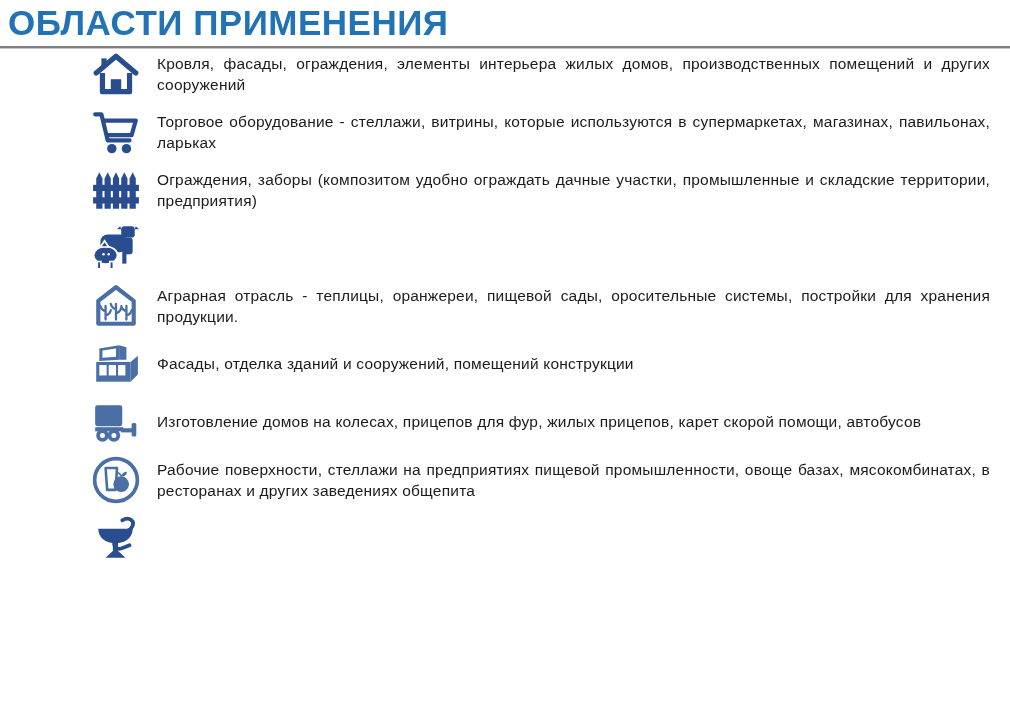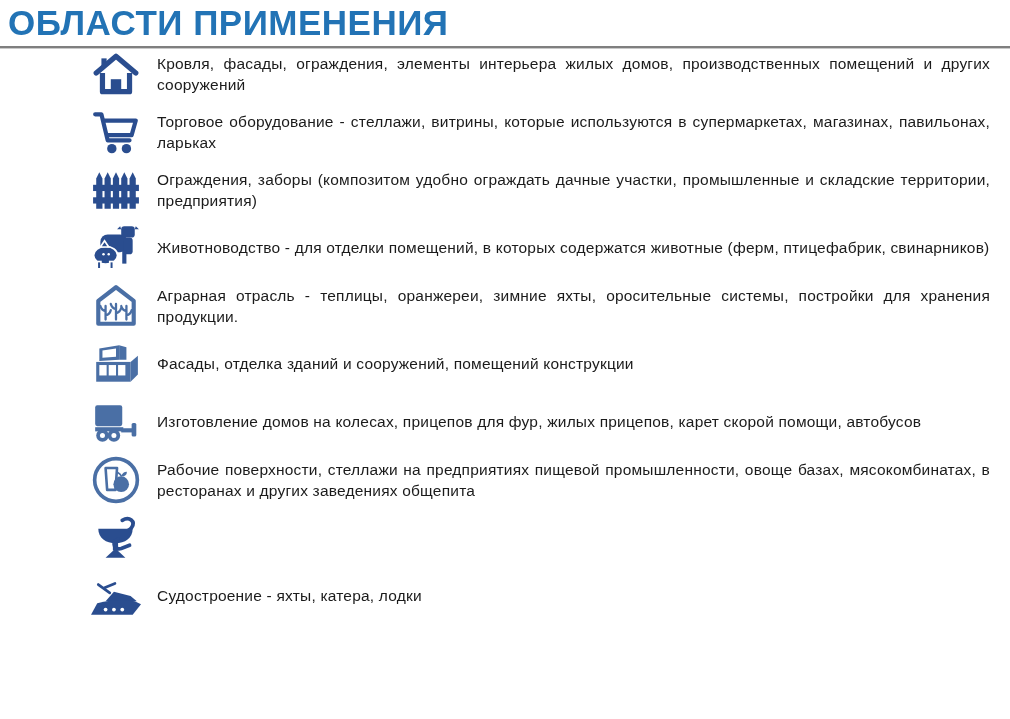--- a/index.html
+++ b/index.html
@@ -132,35 +132,34 @@
         <g fill="currentColor" stroke="#ffffff" stroke-width="1.6">
           <ellipse cx="14" cy="31" rx="11.5" ry="8.5"></ellipse>
           <path d="M9 23 l4 -6 l4 6 z"></path>
           <rect x="6" y="37" width="3.5" height="7"></rect>
           <rect x="18" y="37" width="3.5" height="7"></rect>
         </g>
         <circle cx="12" cy="30" r="1.2" fill="#ffffff"></circle>
         <circle cx="17" cy="30" r="1.2" fill="#ffffff"></circle>
       </svg>
     </span>
-    <p class="txt">Животноводство - для отделки помещений, в которых содержатся животные (ферм, птицефабрик, свинарников)</p>
   </div>
 
   <div class="row tone-steel">
     <span class="icon">
       <svg width="50" height="50" viewBox="0 0 48 48">
         <path d="M7 19 L24 6 L41 19 V41 H7 Z" fill="none" stroke="currentColor" stroke-width="4" stroke-linejoin="round"></path>
         <g fill="none" stroke="currentColor" stroke-width="2.2" stroke-linecap="round">
           <path d="M14 37 V24 M14 29 q-4 -1 -5 -5 M14 33 q4 -1 5 -5"></path>
           <path d="M24 37 V22 M24 27 q-4 -1 -5 -5 M24 31 q4 -1 5 -5"></path>
           <path d="M34 37 V24 M34 29 q-4 -1 -5 -5 M34 33 q4 -1 5 -5"></path>
         </g>
       </svg>
     </span>
-    <p class="txt">Аграрная отрасль - теплицы, оранжереи, зимние яхты, оросительные системы, постройки для хранения продукции.</p>
+    <p class="txt">Аграрная отрасль - теплицы, оранжереи, пищевой сады, оросительные системы, постройки для хранения продукции.</p>
   </div>
 
   <div class="row tone-steel">
     <span class="icon">
       <svg width="50" height="50" viewBox="0 0 48 48">
         <g fill="currentColor">
           <polygon points="8,9 27,6 27,20 8,21"></polygon>
           <rect x="5" y="22" width="33" height="19"></rect>
           <polygon points="38,22 45,16 45,34 38,41"></polygon>
           <polygon points="27,6 34,8 34,20 27,20"></polygon>
@@ -212,27 +211,14 @@
       <svg width="50" height="50" viewBox="0 0 48 48">
         <path d="M30 7 c7 -4 13 1 9 7 c-2 3 -6 4 -10 6" fill="none" stroke="currentColor" stroke-width="3.6" stroke-linecap="round"></path>
         <path d="M7 15 h33 c0 9 -7.5 14 -16.5 14 C14.5 29 7 24 7 15 z" fill="currentColor"></path>
         <path d="M26 25 c-7 4 -3 11 3 9 l8 -3" fill="none" stroke="currentColor" stroke-width="3.6" stroke-linecap="round"></path>
         <rect x="21" y="28" width="5" height="8" fill="currentColor"></rect>
         <polygon points="14,43 33,43 23.5,34" fill="currentColor"></polygon>
       </svg>
     </span>
   </div>
 
-  <div class="row tone-navy">
-    <span class="icon">
-      <svg width="56" height="50" viewBox="0 0 52 48">
-        <path d="M16 29 L24 20 L40 24 L46 29 Z" fill="currentColor"></path>
-        <path d="M2 42 L8 31 Q28 26 44 29 L50 32 L42 42 Z" fill="currentColor"></path>
-        <path d="M20 21 L9 13 M15 16 L25 12" fill="none" stroke="currentColor" stroke-width="2.6" stroke-linecap="round"></path>
-        <circle cx="16" cy="37" r="1.8" fill="#ffffff"></circle>
-        <circle cx="24" cy="37" r="1.8" fill="#ffffff"></circle>
-        <circle cx="32" cy="37" r="1.8" fill="#ffffff"></circle>
-      </svg>
-    </span>
-    <p class="txt">Судостроение - яхты, катера, лодки</p>
-  </div>
 
 </div>
 
 </body></html>

